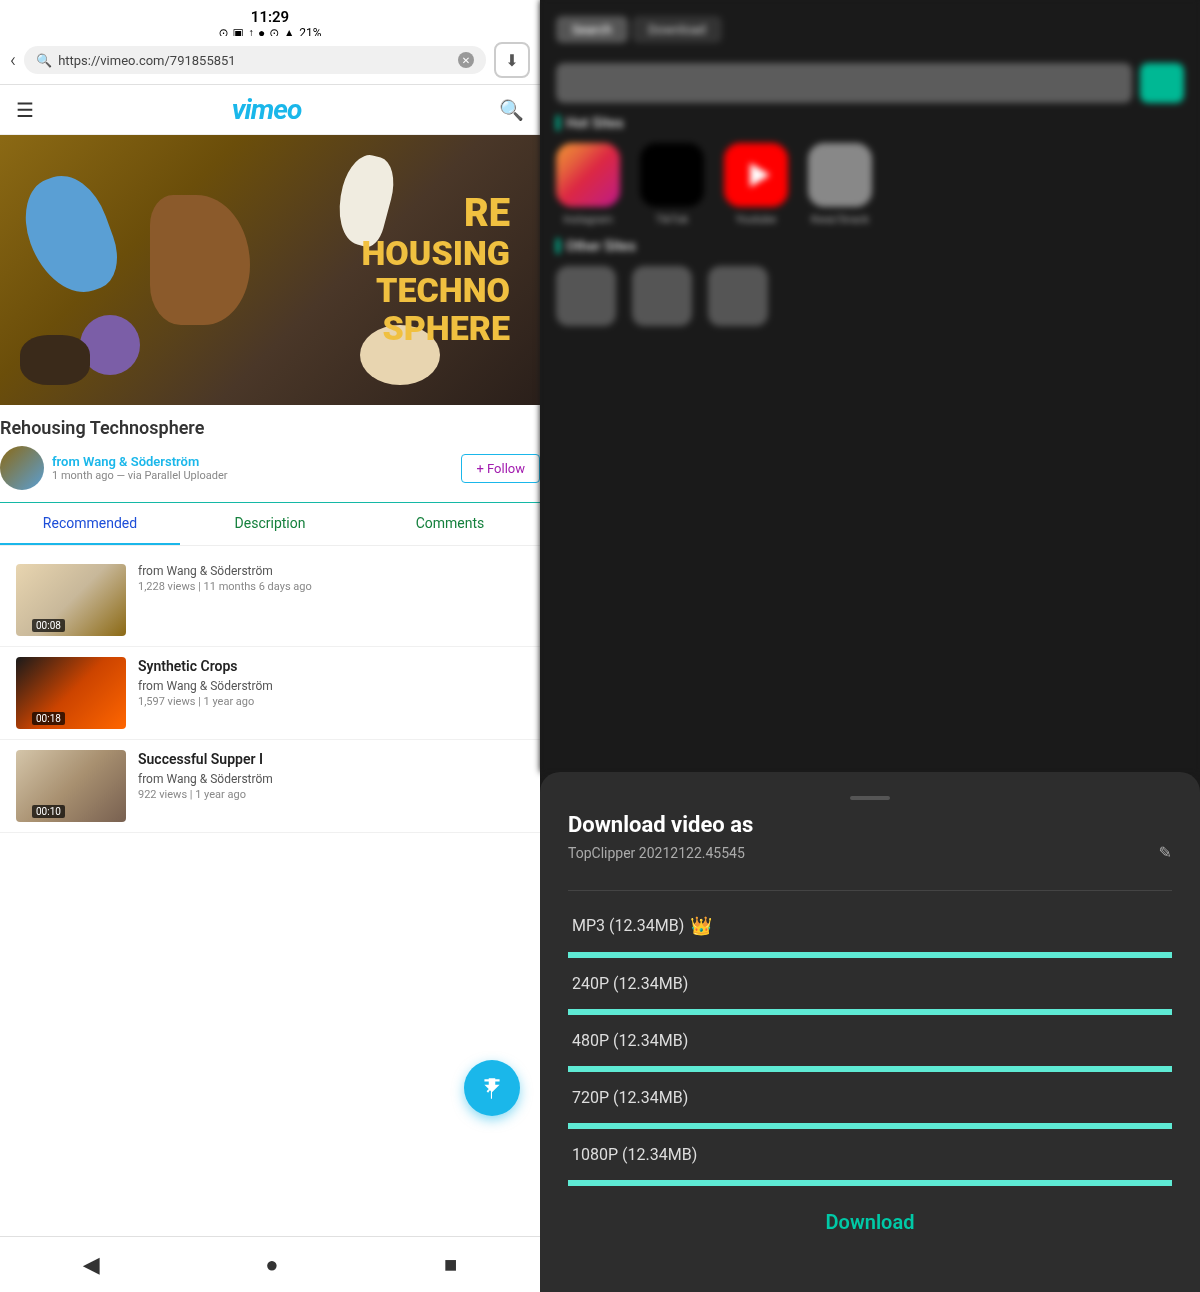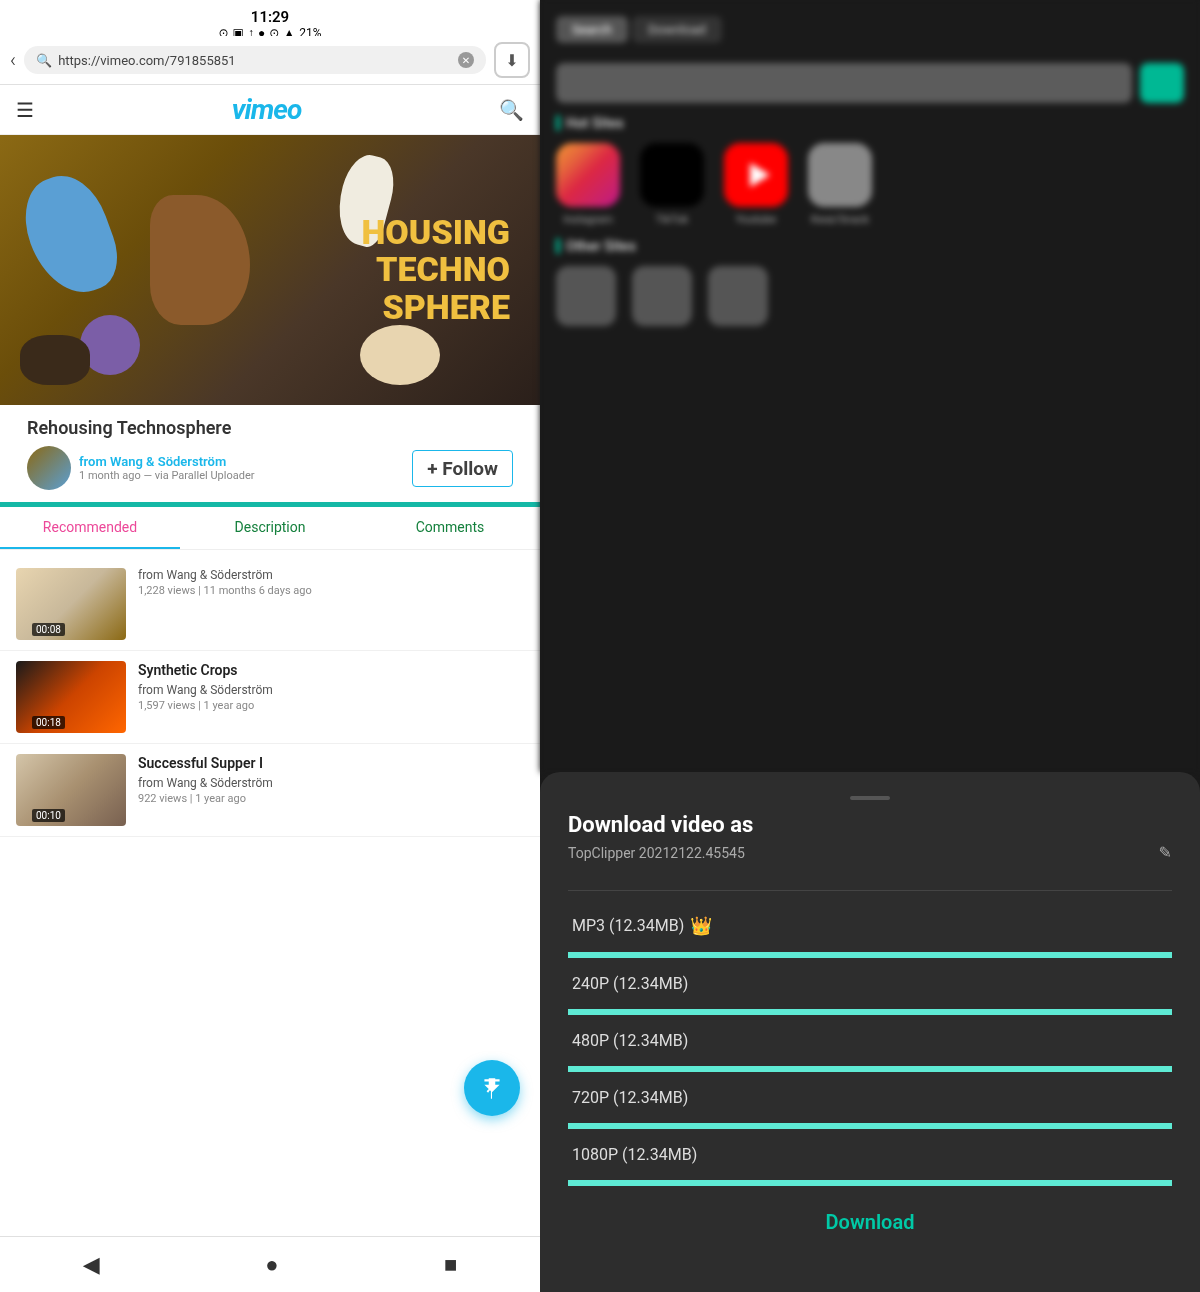--- a/index.html
+++ b/index.html
@@ -141,22 +141,22 @@
     
     .shape-blue { position:absolute; left:30px; top:40px; width:80px; height:120px; background:#5a9fd4; border-radius:50% 50% 40% 60%; transform:rotate(-20deg); }
     .shape-purple { position:absolute; left:80px; bottom:30px; width:60px; height:60px; background:#7b5ea7; border-radius:50%; }
     .shape-brown { position:absolute; left:150px; top:60px; width:100px; height:130px; background:#8B5A2B; border-radius:30% 70% 60% 40%; }
     .shape-cream { position:absolute; right:100px; bottom:20px; width:80px; height:60px; background:#e8d5b0; border-radius:50%; }
     .shape-dark { position:absolute; left:20px; bottom:20px; width:70px; height:50px; background:#3a2a1a; border-radius:40%; }
     .shape-white { position:absolute; right:150px; top:20px; width:50px; height:90px; background:#f0ece0; border-radius:50% 50% 30% 70%; transform:rotate(15deg); }
 
     
     .video-info {
-      padding: 12px 27px;
-      border-bottom: 5px solid #14b8a6;
+      padding: 12px 0;
+      border-bottom: 1px solid #14b8a6;
     }
     .video-title {
       font-size: 18px;
       font-weight: 600;
       color: #333;
       margin-bottom: 8px;
     }
     .video-meta {
       display: flex;
       align-items: center;
@@ -171,41 +171,41 @@
       width: 44px;
       height: 44px;
       border-radius: 50%;
       background: linear-gradient(135deg, #8B6914, #5a9fd4);
       overflow: hidden;
     }
     .author-text .author-name { font-size: 13px; font-weight: 600; color: #1ab7ea; }
     .author-text .upload-time { font-size: 11px; color: #888; }
     .follow-btn {
       border: 1px solid #1ab7ea;
-      color: #404040;
+      color: #a21caf;
       padding: 6px 14px;
       border-radius: 4px;
-      font-size: 19px;
-      font-weight: 700;
+      font-size: 13px;
+      font-weight: 400;
     }
 
     
     .tabs-bar {
       display: flex;
       border-bottom: 1px solid #eee;
     }
     .tab-item {
       flex: 1;
       text-align: center;
       padding: 12px 0;
       font-size: 14px;
       color: #15803d;
     }
     .tab-item.active {
-      color: #ec4899;
+      color: #1d4ed8;
       border-bottom: 2px solid #1ab7ea;
     }
 
     
     .recommended-list {
       flex: 1;
       overflow-y: auto;
       padding: 8px 0;
       position: relative;
     }
@@ -487,20 +487,21 @@
   </div>
 
   <div class="video-thumbnail">
     <div class="shape-blue"></div>
     <div class="shape-purple"></div>
     <div class="shape-brown"></div>
     <div class="shape-white"></div>
     <div class="shape-cream"></div>
     <div class="shape-dark"></div>
     <div class="video-overlay-text">
+      <div class="line1">RE</div>
       <div class="line2">HOUSING</div>
       <div class="line3">TECHNO</div>
       <div class="line4">SPHERE</div>
     </div>
   </div>
 
   <div class="video-info">
     <div class="video-title">Rehousing Technosphere</div>
     <div class="video-meta">
       <div class="author-info">

